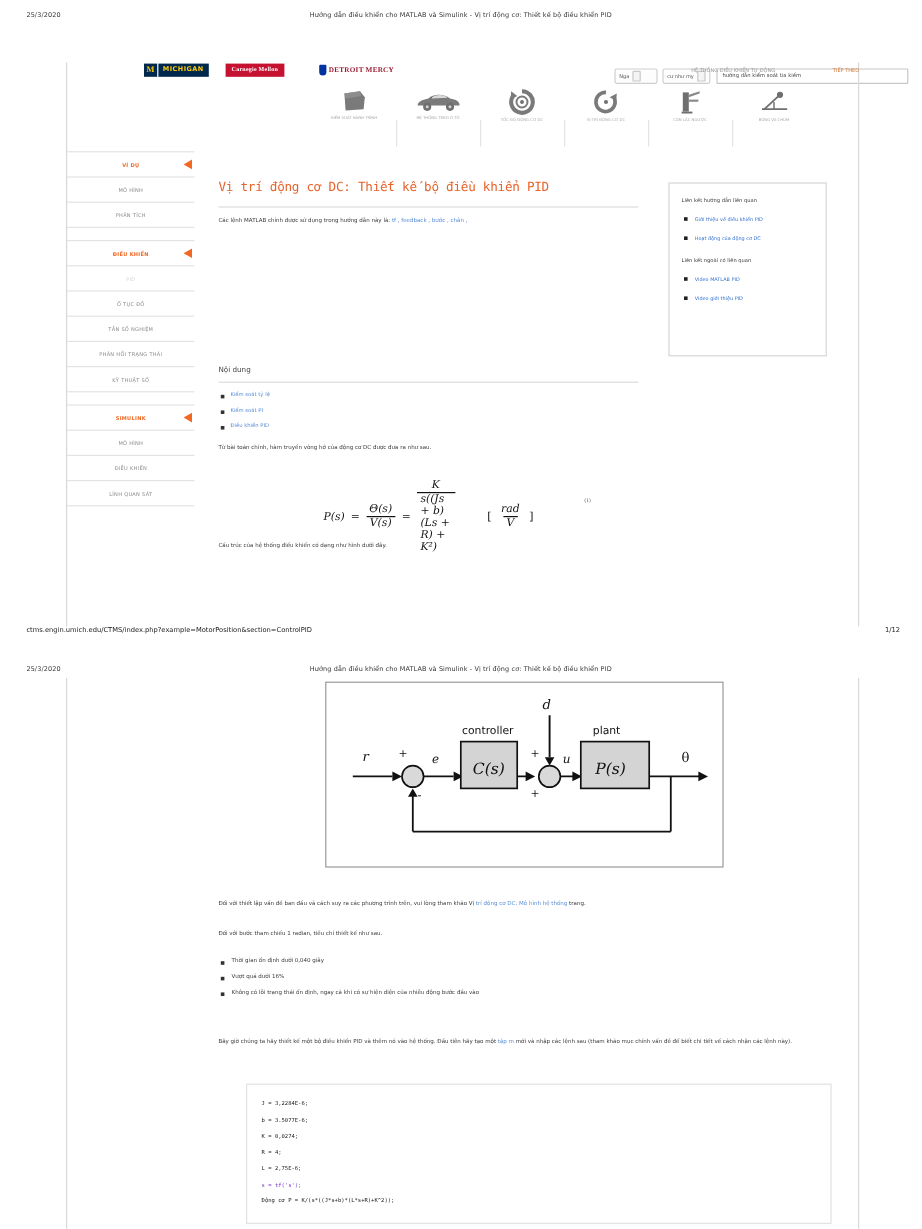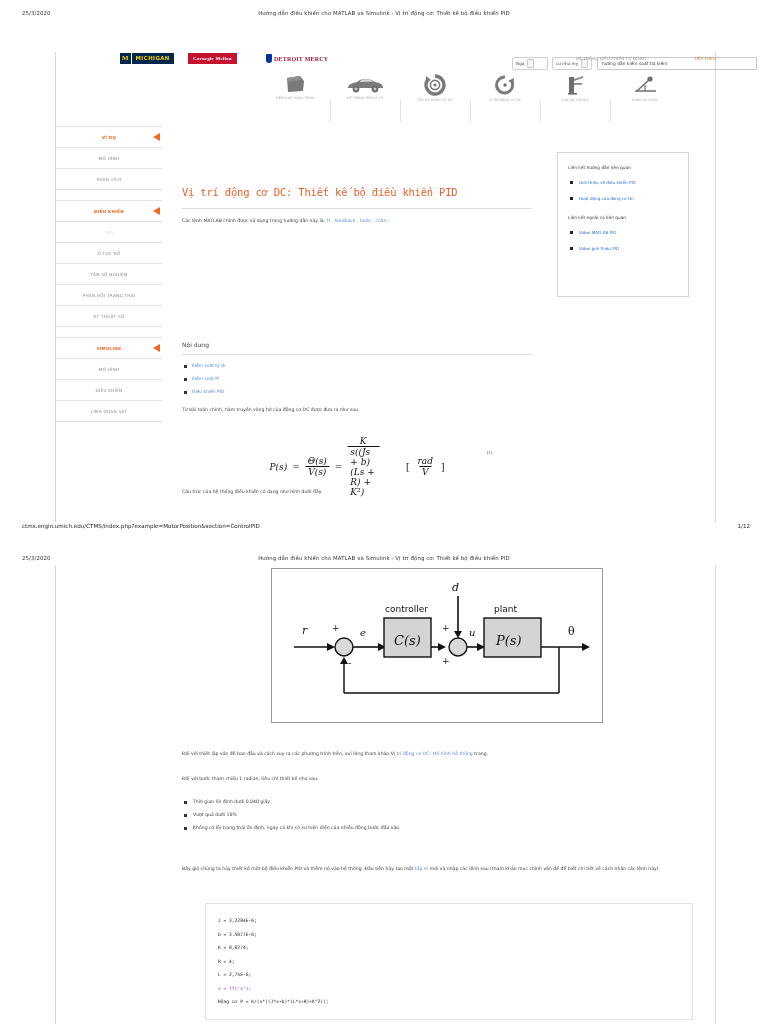--- a/index.html
+++ b/index.html
@@ -90,21 +90,21 @@
   .side-item.hdr .lbl { color:#F26722; font-weight:bold; }
   .side-item.blank { height:11px; }
   .side-item .mark {
     position:absolute; right:2px; top:50%; transform:translateY(-50%);
     width:0; height:0; border-top:4px solid transparent; border-bottom:4px solid transparent;
     border-right:7px solid #F26722;
   }
   .side-top-rule { border-top:1px solid #e3e3e3; }
 
   
-  .main { position:absolute; left:182px; top:150px; width:350px;margin-top:36px; }
+  .main { position:absolute; left:182px; top:150px; width:350px; }
   .h1 { font-size:10.5px; color:#E8622A; font-family:"DejaVu Sans Mono", monospace; letter-spacing:-.2px; }
   .rule { height:1px; background:#dddddd; margin:10px 0 8px; }
   .p { font-size:4.6px; color:#3a3a3a; line-height:8px; }
   .p a { color:#5b8dd9; text-decoration:none; }
   .h2 { font-size:6px; color:#444; margin-top:0; }
   ul.toc { list-style:none; margin:8px 0 0; padding:0; }
   ul.toc li { font-size:4.4px; color:#5b8dd9; margin-bottom:8px; position:relative; padding-left:10px; }
   ul.toc li::before { content:""; position:absolute; left:2px; top:2px; width:3px; height:3px; background:#333; }
 
   

